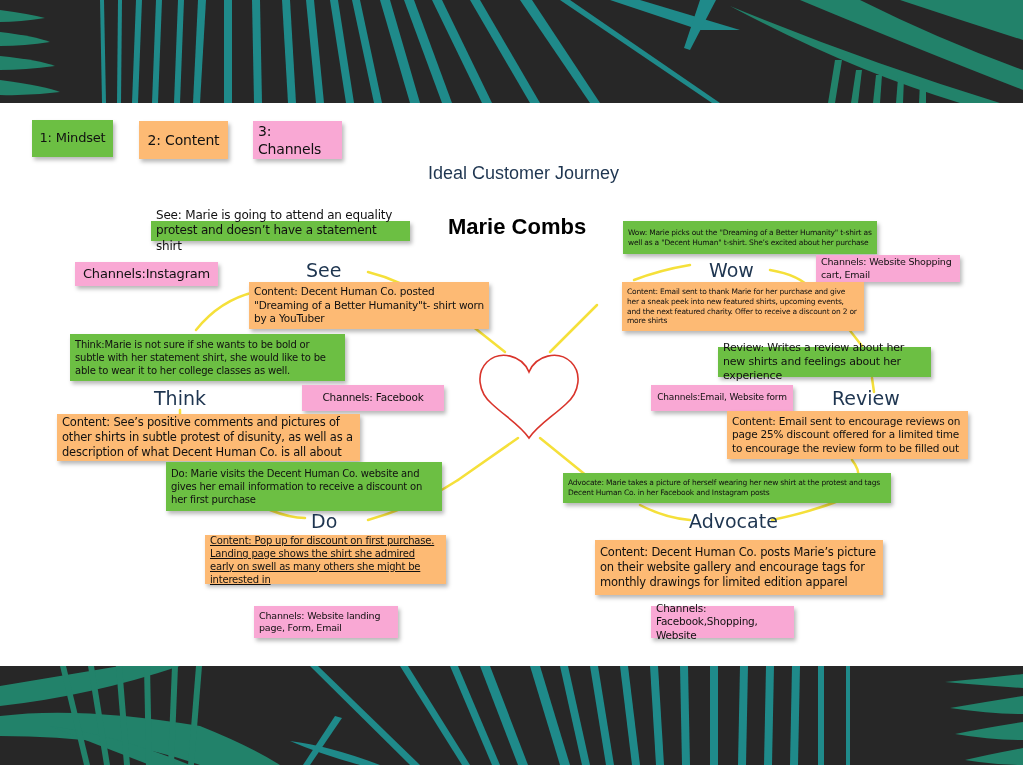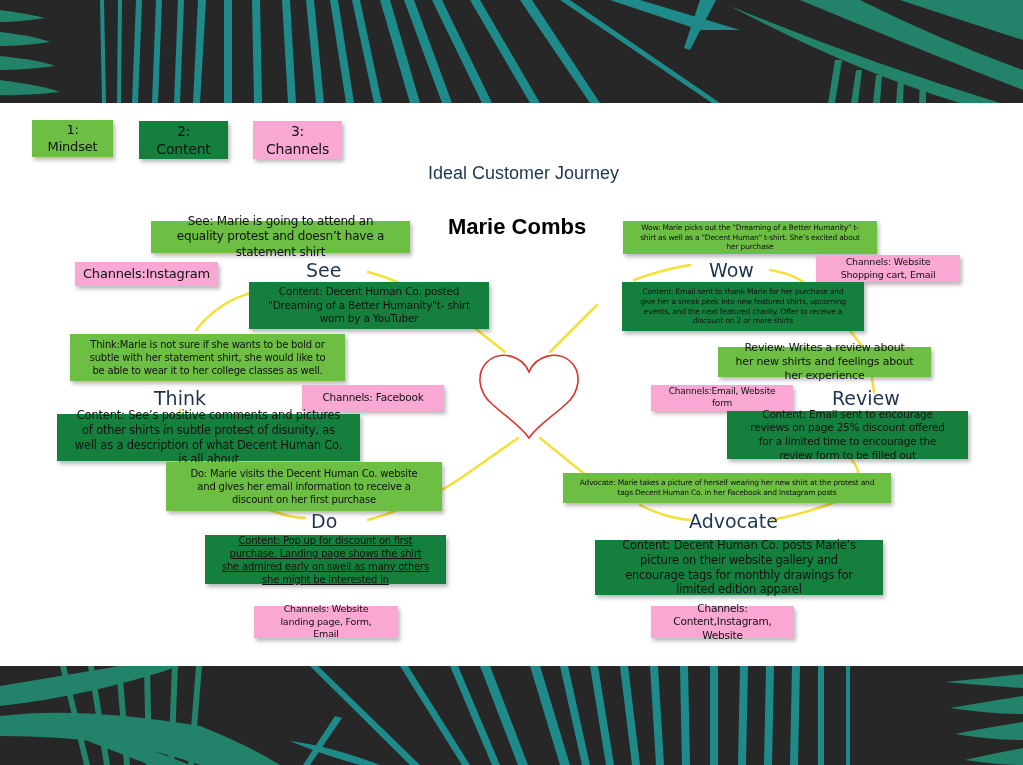--- a/index.html
+++ b/index.html
@@ -8,29 +8,29 @@
 
   .banner { position: absolute; left: 0; width: 1023px; background: #272727; overflow: hidden; }
   .banner.top { top: 0; height: 103px; }
   .banner.bottom { top: 666px; height: 99px; }
   .banner svg { position: absolute; left: 0; top: 0; }
 
   .note {
     position: absolute;
     font-family: "DejaVu Sans", sans-serif;
     color: #111;
-    text-align: center;
+    text-align: left;
     display: flex; align-items: center; justify-content: center;
     box-shadow: 2px 3px 4px rgba(0,0,0,0.28);
     line-height: 1.3;
-    padding: 2px 16px;
+    padding: 2px 5px;
     letter-spacing: -0.2px;
   }
   .green { background: #6cbf43; }
-  .yellow { background: #15803d; }
+  .yellow { background: #fdba74; }
   .blue { background: #f9a8d4; }
 
   .stage-label {
     position: absolute;
     font-family: "DejaVu Sans", sans-serif;
     color: #1e3550;
     font-size: 19px;
     font-weight: 500;
   }
   .title {
@@ -116,21 +116,21 @@
     <path d="M836 314 Q850 330 862 346"></path>
     <path d="M872 378 L874 392"></path>
     <path d="M540 438 L598 485"></path>
     <path d="M640 505 Q665 518 690 520"></path>
     <path d="M772 520 Q820 510 852 495"></path>
     <path d="M852 460 Q860 470 858 478"></path>
   </g>
   <path d="M529 372 C522 355 500 350 487 362 C476 373 478 392 492 404 C506 417 520 425 529 438 C538 425 552 417 566 404 C580 392 582 373 571 362 C558 350 536 355 529 372 Z" fill="none" stroke="#d9342b" stroke-width="1.6"></path>
 </svg>
 
-<div class="note green" style="left:151px;top:221px;width:259px;height:32px;font-size:12px;">See: Marie is going to attend an equality protest and doesn’t have a statement shirt</div>
+<div class="note green" style="left:151px;top:221px;width:259px;height:20px;font-size:12px;">See: Marie is going to attend an equality protest and doesn’t have a statement shirt</div>
 <div class="note blue" style="left:75px;top:262px;width:143px;height:24px;font-size:13px;">Channels:Instagram</div>
 <div class="stage-label" style="left:306px;top:259px;">See</div>
 <div class="note yellow" style="left:213px;top:282px;width:240px;height:47px;font-size:10.5px;margin-left:36px;">Content: Decent Human Co. posted "Dreaming of a Better Humanity"t- shirt worn by a YouTuber</div>
 
 <div class="note green" style="left:70px;top:334px;width:275px;height:47px;font-size:10px;">Think:Marie is not sure if she wants to be bold or subtle with her statement shirt, she would like to be able to wear it to her college classes as well.</div>
 <div class="stage-label" style="left:154px;top:387px;">Think</div>
 <div class="note blue" style="left:254px;top:385px;width:142px;height:26px;font-size:10.5px;margin-left:48px;">Channels: Facebook</div>
 <div class="note yellow" style="left:57px;top:414px;width:303px;height:47px;font-size:11.5px;">Content: See’s positive comments and pictures of other shirts in subtle protest of disunity, as well as a description of what Decent Human Co. is all about</div>
 
 <div class="note green" style="left:166px;top:462px;width:276px;height:49px;font-size:10px;">Do: Marie visits the Decent Human Co. website and gives her email information to receive a discount on her first purchase</div>
@@ -144,21 +144,21 @@
 <div class="note yellow" style="left:595px;top:282px;width:242px;height:49px;font-size:7.5px;margin-left:27px;">Content: Email sent to thank Marie for her purchase and give her a sneak peek into new featured shirts, upcoming events, and the next featured charity. Offer to receive a discount on 2 or more shirts</div>
 
 <div class="note green" style="left:718px;top:347px;width:213px;height:30px;font-size:11px;">Review: Writes a review about her new shirts and feelings about her experience</div>
 <div class="note blue" style="left:651px;top:385px;width:142px;height:26px;font-size:9px;">Channels:Email, Website form</div>
 <div class="stage-label" style="left:832px;top:387px;text-align:center;">Review</div>
 <div class="note yellow" style="left:727px;top:411px;width:241px;height:48px;font-size:10.5px;">Content: Email sent to encourage reviews on page 25% discount offered for a limited time to encourage the review form to be filled out</div>
 
 <div class="note green" style="left:563px;top:473px;width:328px;height:30px;font-size:7.5px;">Advocate: Marie takes a picture of herself wearing her new shirt at the protest and tags Decent Human Co. in her Facebook and Instagram posts</div>
 <div class="stage-label" style="left:689px;top:510px;">Advocate</div>
 <div class="note yellow" style="left:595px;top:540px;width:288px;height:55px;font-size:11.5px;">Content: Decent Human Co. posts Marie’s picture on their website gallery and encourage tags for monthly drawings for limited edition apparel</div>
-<div class="note blue" style="left:651px;top:606px;width:143px;height:32px;font-size:10.5px;">Channels: Content,Instagram, Website</div>
+<div class="note blue" style="left:651px;top:606px;width:143px;height:32px;font-size:10.5px;">Channels: Facebook,Shopping, Website</div>
 
 <div class="banner bottom">
   <svg width="1023" height="99">
     <g fill="#1f8a8a">
       <path d="M310 0 L318 0 L420 99 L410 99 Z"></path>
         <path d="M400 0 L408 0 L470 99 L462 99 Z"></path>
       <path d="M450 0 L458 0 L500 99 L492 99 Z"></path>
         <path d="M480 0 L490 0 L528 99 L518 99 Z"></path>
       <path d="M530 0 L540 0 L570 99 L560 99 Z"></path>
         <path d="M560 0 L568 0 L590 99 L582 99 Z"></path>

